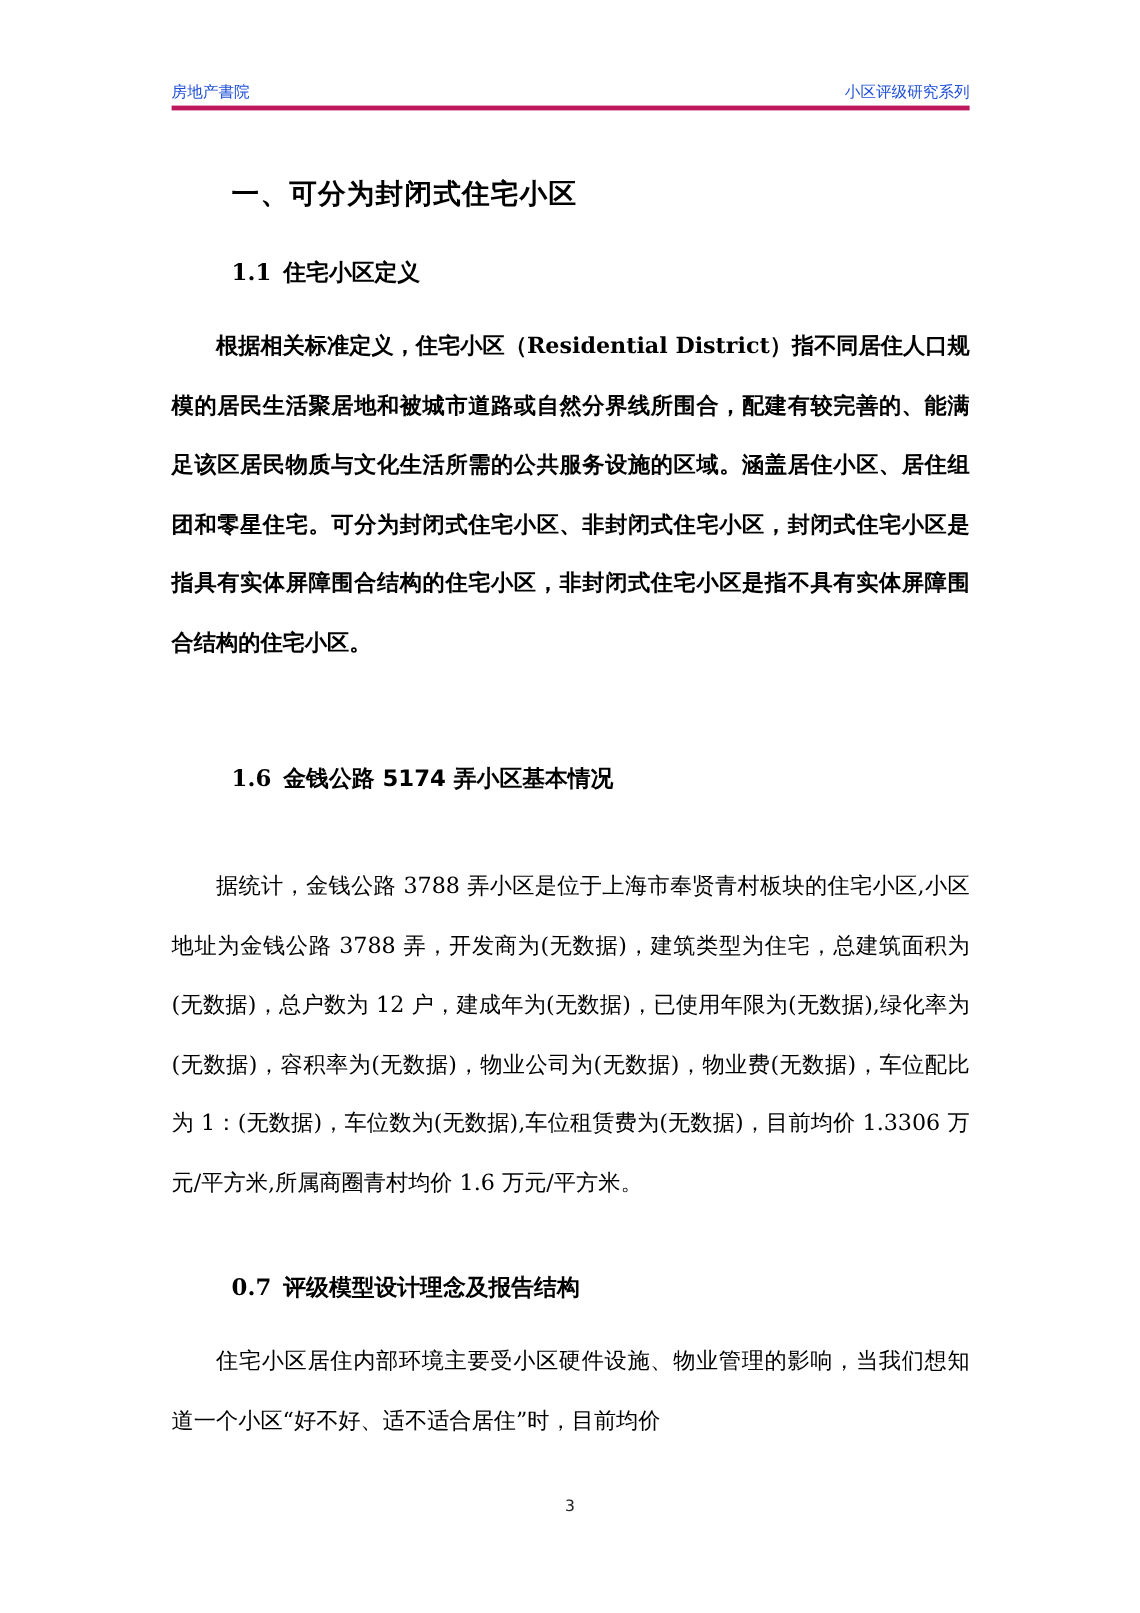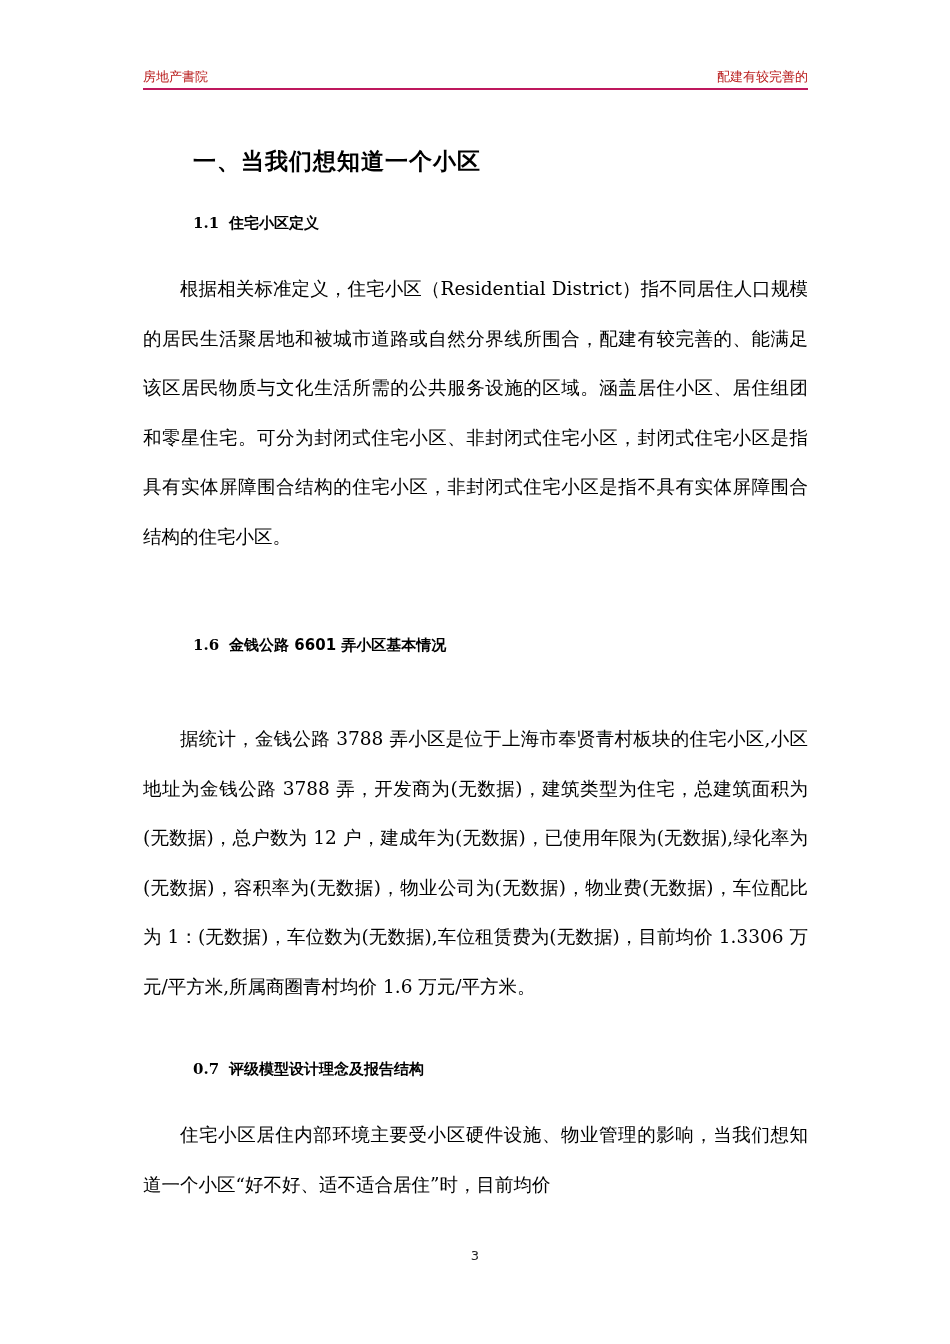--- a/index.html
+++ b/index.html
@@ -14,24 +14,24 @@
       overflow: hidden;
       font-family: "DejaVu Serif", "Liberation Serif", serif;
       color: #000000;
     }
     .page-header {
       position: absolute;
       left: 143px;
       top: 66px;
       width: 665px;
       height: 22px;
-      border-bottom: 2px solid #be185d;
+      border-bottom: 4px solid #be185d;
       font-family: "DejaVu Sans", "Liberation Sans", sans-serif;
       font-size: 13px;
-      color: #b91c1c;
+      color: #1d4ed8;
     }
     .page-header .left {
       position: absolute;
       left: 0;
       top: 2px;
     }
     .page-header .right {
       position: absolute;
       right: 0;
       top: 2px;
@@ -44,21 +44,21 @@
       font-weight: bold;
       font-size: 23px;
       letter-spacing: 1px;
       white-space: nowrap;
     }
     .h2 {
       position: absolute;
       left: 193px;
       font-family: "DejaVu Sans", "Liberation Sans", sans-serif;
       font-weight: bold;
-      font-size: 15px;
+      font-size: 19px;
       white-space: nowrap;
     }
     .h2 .num {
       font-family: "DejaVu Serif", "Liberation Serif", serif;
       font-weight: bold;
       margin-right: 10px;
     }
     .para {
       position: absolute;
       left: 143px;
@@ -78,32 +78,32 @@
       font-family: "DejaVu Sans", "Liberation Sans", sans-serif;
       font-size: 13px;
       color: #222222;
     }
   </style>
 </head>
 <body>
 
 <div class="page-header">
   <span class="left">房地产書院</span>
-  <span class="right">配建有较完善的</span>
+  <span class="right">小区评级研究系列</span>
 </div>
 
-<div class="h1">一、当我们想知道一个小区</div>
+<div class="h1">一、可分为封闭式住宅小区</div>
 
 <div class="h2" style="top:214px;">
   <span class="num">1.1</span><span>住宅小区定义</span>
 </div>
-<p class="para" style="top:264px;">根据相关标准定义，住宅小区（Residential District）指不同居住人口规模的居民生活聚居地和被城市道路或自然分界线所围合，配建有较完善的、能满足该区居民物质与文化生活所需的公共服务设施的区域。涵盖居住小区、居住组团和零星住宅。可分为封闭式住宅小区、非封闭式住宅小区，封闭式住宅小区是指具有实体屏障围合结构的住宅小区，非封闭式住宅小区是指不具有实体屏障围合结构的住宅小区。</p>
+<p class="para" style="top:264px;font-weight:bold;">根据相关标准定义，住宅小区（Residential District）指不同居住人口规模的居民生活聚居地和被城市道路或自然分界线所围合，配建有较完善的、能满足该区居民物质与文化生活所需的公共服务设施的区域。涵盖居住小区、居住组团和零星住宅。可分为封闭式住宅小区、非封闭式住宅小区，封闭式住宅小区是指具有实体屏障围合结构的住宅小区，非封闭式住宅小区是指不具有实体屏障围合结构的住宅小区。</p>
 
 <div class="h2" style="top:636px;">
-  <span class="num">1.6</span><span>金钱公路 6601 弄小区基本情况</span>
+  <span class="num">1.6</span><span>金钱公路 5174 弄小区基本情况</span>
 </div>
 <p class="para" style="top:714px;">据统计，金钱公路 3788 弄小区是位于上海市奉贤青村板块的住宅小区,小区地址为金钱公路 3788 弄，开发商为(无数据)，建筑类型为住宅，总建筑面积为(无数据)，总户数为 12 户，建成年为(无数据)，已使用年限为(无数据),绿化率为(无数据)，容积率为(无数据)，物业公司为(无数据)，物业费(无数据)，车位配比为 1：(无数据)，车位数为(无数据),车位租赁费为(无数据)，目前均价 1.3306 万元/平方米,所属商圈青村均价 1.6 万元/平方米。</p>
 
 <div class="h2" style="top:1060px;">
   <span class="num">0.7</span><span>评级模型设计理念及报告结构</span>
 </div>
 <p class="para" style="top:1110px;">住宅小区居住内部环境主要受小区硬件设施、物业管理的影响，当我们想知道一个小区“好不好、适不适合居住”时，目前均价</p>
 
 <div class="page-number">3</div>
 

